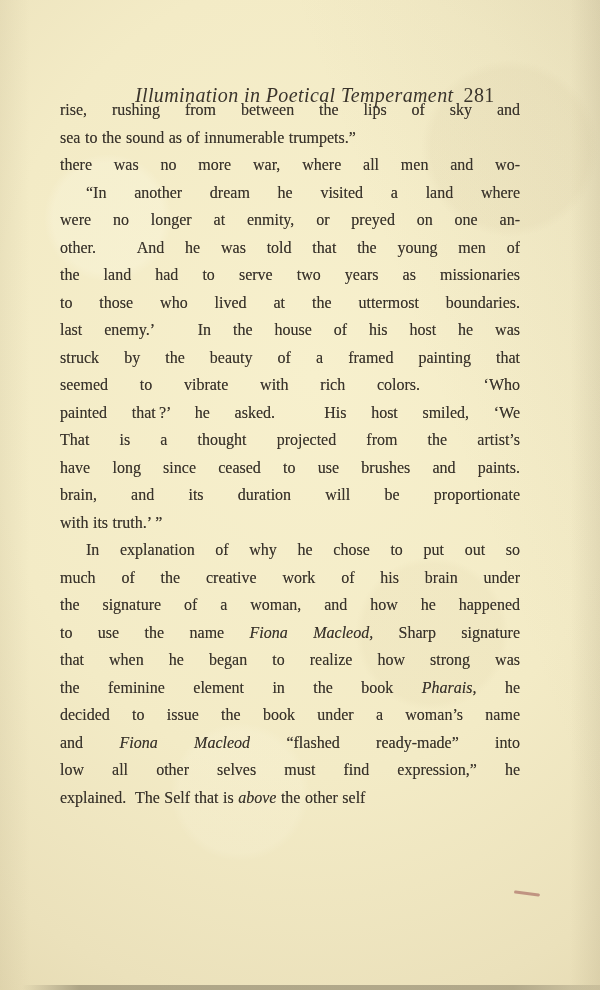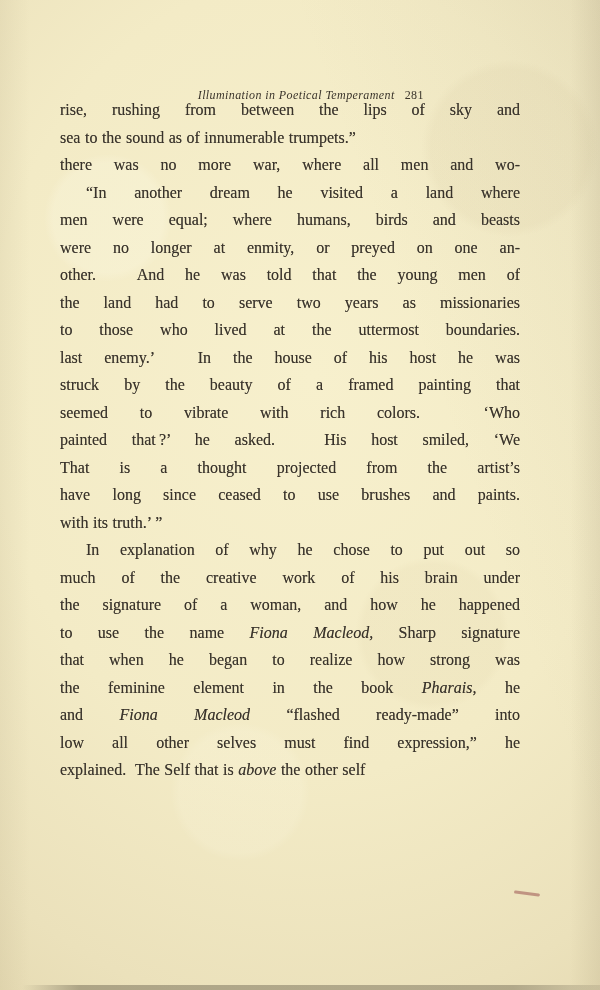--- a/index.html
+++ b/index.html
@@ -33,21 +33,21 @@
       radial-gradient(circle at 40% 80%, rgba(255,252,235,0.14) 0 7%, transparent 8%),
       radial-gradient(circle at 85% 15%, rgba(205,190,150,0.12) 0 8%, transparent 9%);
     pointer-events: none;
   }
   .running-header {
     position: absolute;
     left: 74px;
     top: 56px;
     width: 460px;
     text-align: center;
-    font-size: 12px;
+    font-size: 20px;
     line-height: 26px;
     white-space: pre;
     letter-spacing: 0.4px;
     color: #3a342b;
   }
   .running-header .title {
     font-style: italic;
   }
   .running-header .pagenum {
     font-style: normal;
@@ -105,38 +105,39 @@
 
   <div class="running-header">
     <span class="title">Illumination in Poetical Temperament</span><span class="pagenum">281</span>
   </div>
 
   <div class="text-block" id="text-block">
       <div class="line j"><span class="rm">rise, rushing from between the lips of sky and</span></div>
       <div class="line"><span class="rm">sea to the sound as of innumerable trumpets.”</span></div>
       <div class="line j"><span class="rm">there was no more war, where all men and wo-</span></div>
       <div class="line j indent"><span class="rm">“In another dream he visited a land where</span></div>
-      <div class="line j"><span class="rm">men were equal; where humans, birds and beasts</span></div>
       <div class="line j"><span class="rm">were no longer at enmity, or preyed on one an-</span></div>
       <div class="line j"><span class="rm">other.  And he was told that the young men of</span></div>
       <div class="line j"><span class="rm">the land had to serve two years as missionaries</span></div>
       <div class="line j"><span class="rm">to those who lived at the uttermost boundaries.</span></div>
       <div class="line j"><span class="rm">last enemy.’  In the house of his host he was</span></div>
       <div class="line j"><span class="rm">struck by the beauty of a framed painting that</span></div>
       <div class="line j"><span class="rm">seemed to vibrate with rich colors.  ‘Who</span></div>
       <div class="line j"><span class="rm">painted that ?’ he asked.  His host smiled, ‘We</span></div>
       <div class="line j"><span class="rm">That is a thought projected from the artist’s</span></div>
       <div class="line j"><span class="rm">have long since ceased to use brushes and paints.</span></div>
+      <div class="line j"><span class="rm">brain, and its duration will be proportionate</span></div>
       <div class="line"><span class="rm">with its truth.’ ”</span></div>
       <div class="line j indent"><span class="rm">In explanation of why he chose to put out so</span></div>
       <div class="line j"><span class="rm">much of the creative work of his brain under</span></div>
       <div class="line j"><span class="rm">the signature of a woman, and how he happened</span></div>
       <div class="line j"><span class="rm">to use the name </span><span class="it">Fiona Macleod,</span><span class="rm"> Sharp signature</span></div>
       <div class="line j"><span class="rm">that when he began to realize how strong was</span></div>
       <div class="line j"><span class="rm">the feminine element in the book </span><span class="it">Pharais,</span><span class="rm"> he</span></div>
+      <div class="line j"><span class="rm">decided to issue the book under a woman’s name</span></div>
       <div class="line j"><span class="rm">and </span><span class="it">Fiona Macleod</span><span class="rm"> “flashed ready-made” into</span></div>
       <div class="line j"><span class="rm">low all other selves must find expression,” he</span></div>
       <div class="line"><span class="rm">explained.  The Self that is </span><span class="it">above</span><span class="rm"> the other self</span></div>
     </div>
 
   <div class="pencil-mark"></div>
 
   <div class="bottom-shadow"></div>
 
 </div>

